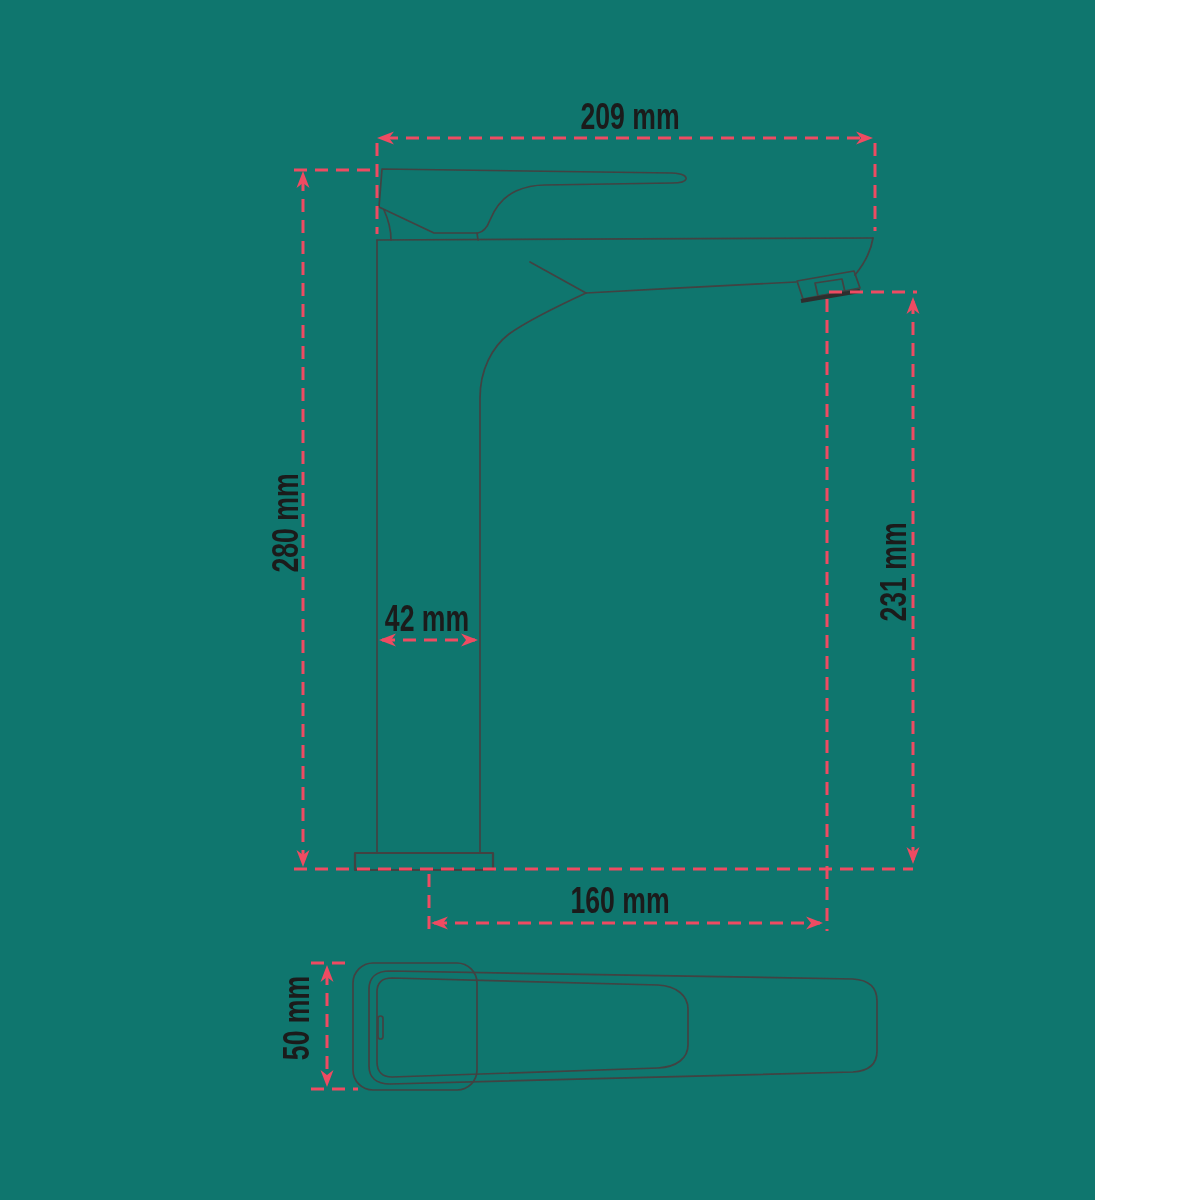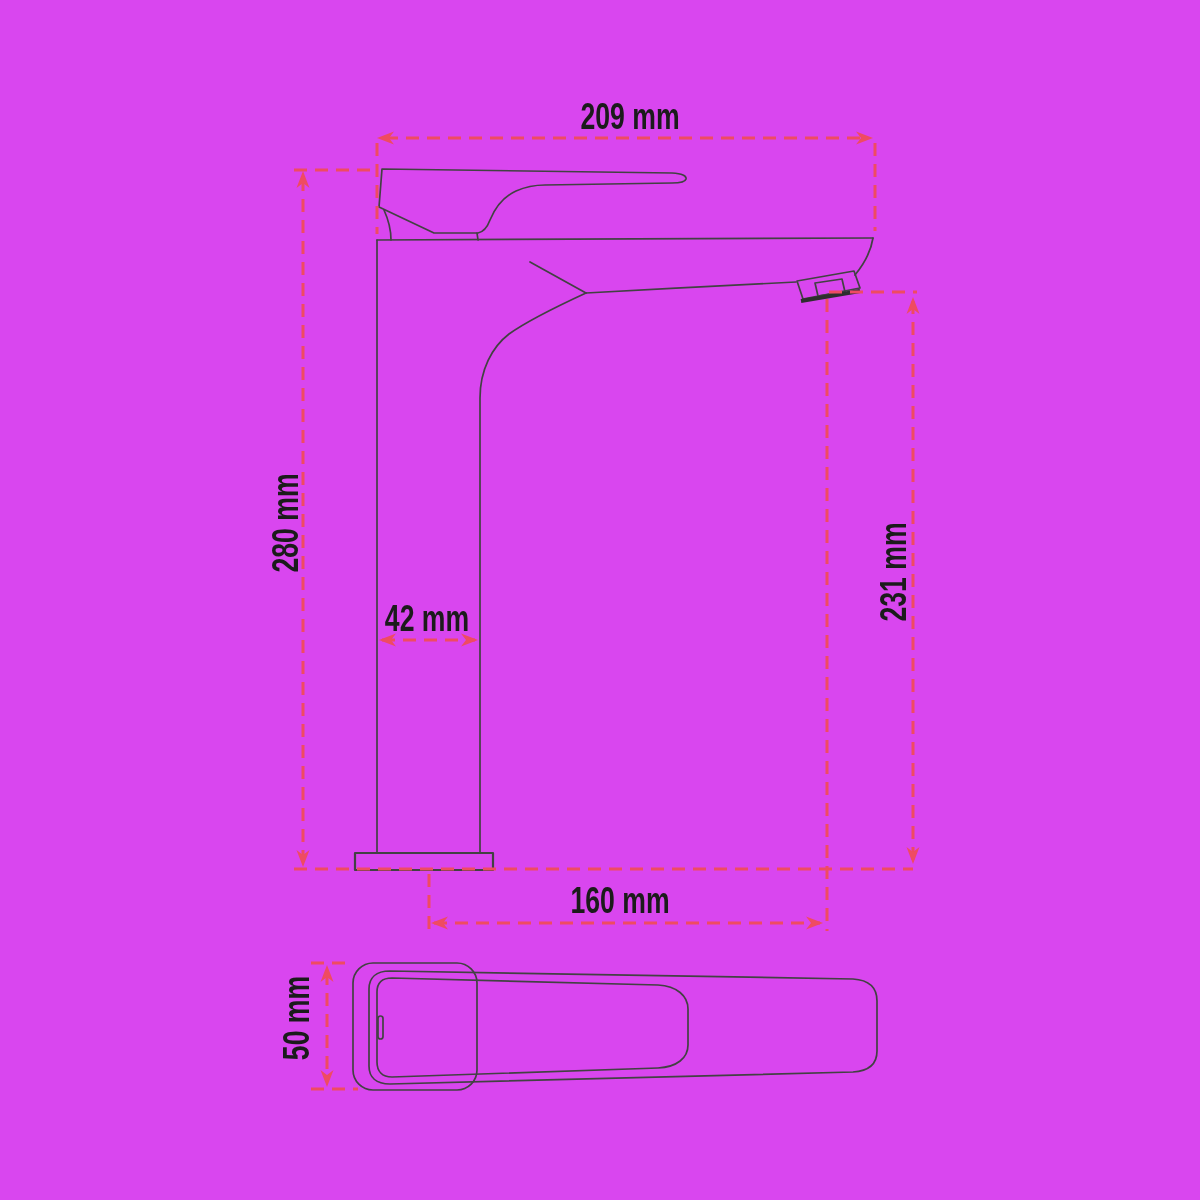--- a/index.html
+++ b/index.html
@@ -1,16 +1,16 @@
 <!DOCTYPE html>
 <html><head>
 <meta charset="utf-8">
 <style>
   html,body{margin:0;padding:0;background:#ffffff;}
-  .canvas{position:relative;width:1200px;height:1200px;background:#d946ef;overflow:hidden;text-decoration:underline;}
+  .canvas{position:relative;width:1095px;height:1200px;background:#0f766e;overflow:hidden;text-decoration:underline;}
   svg{display:block;}
   .outline{stroke:#424242;fill:none;stroke-width:1.7;stroke-linejoin:round;stroke-linecap:round;}
   .outline-thick{stroke:#424242;fill:none;stroke-width:2.2;stroke-linejoin:round;}
   .face{stroke:#2e2e2e;fill:none;stroke-width:4;stroke-linecap:butt;}
   .dim{stroke:#ef4b62;fill:none;stroke-width:3;stroke-dasharray:13 8;stroke-linecap:butt;}
   .dim-arrow{fill:#ef4b62;stroke:none;}
   .dim-label{font-family:"Liberation Sans", sans-serif;font-weight:bold;font-size:37px;fill:#1b1b1b;}
 </style>
 </head>
 <body>

